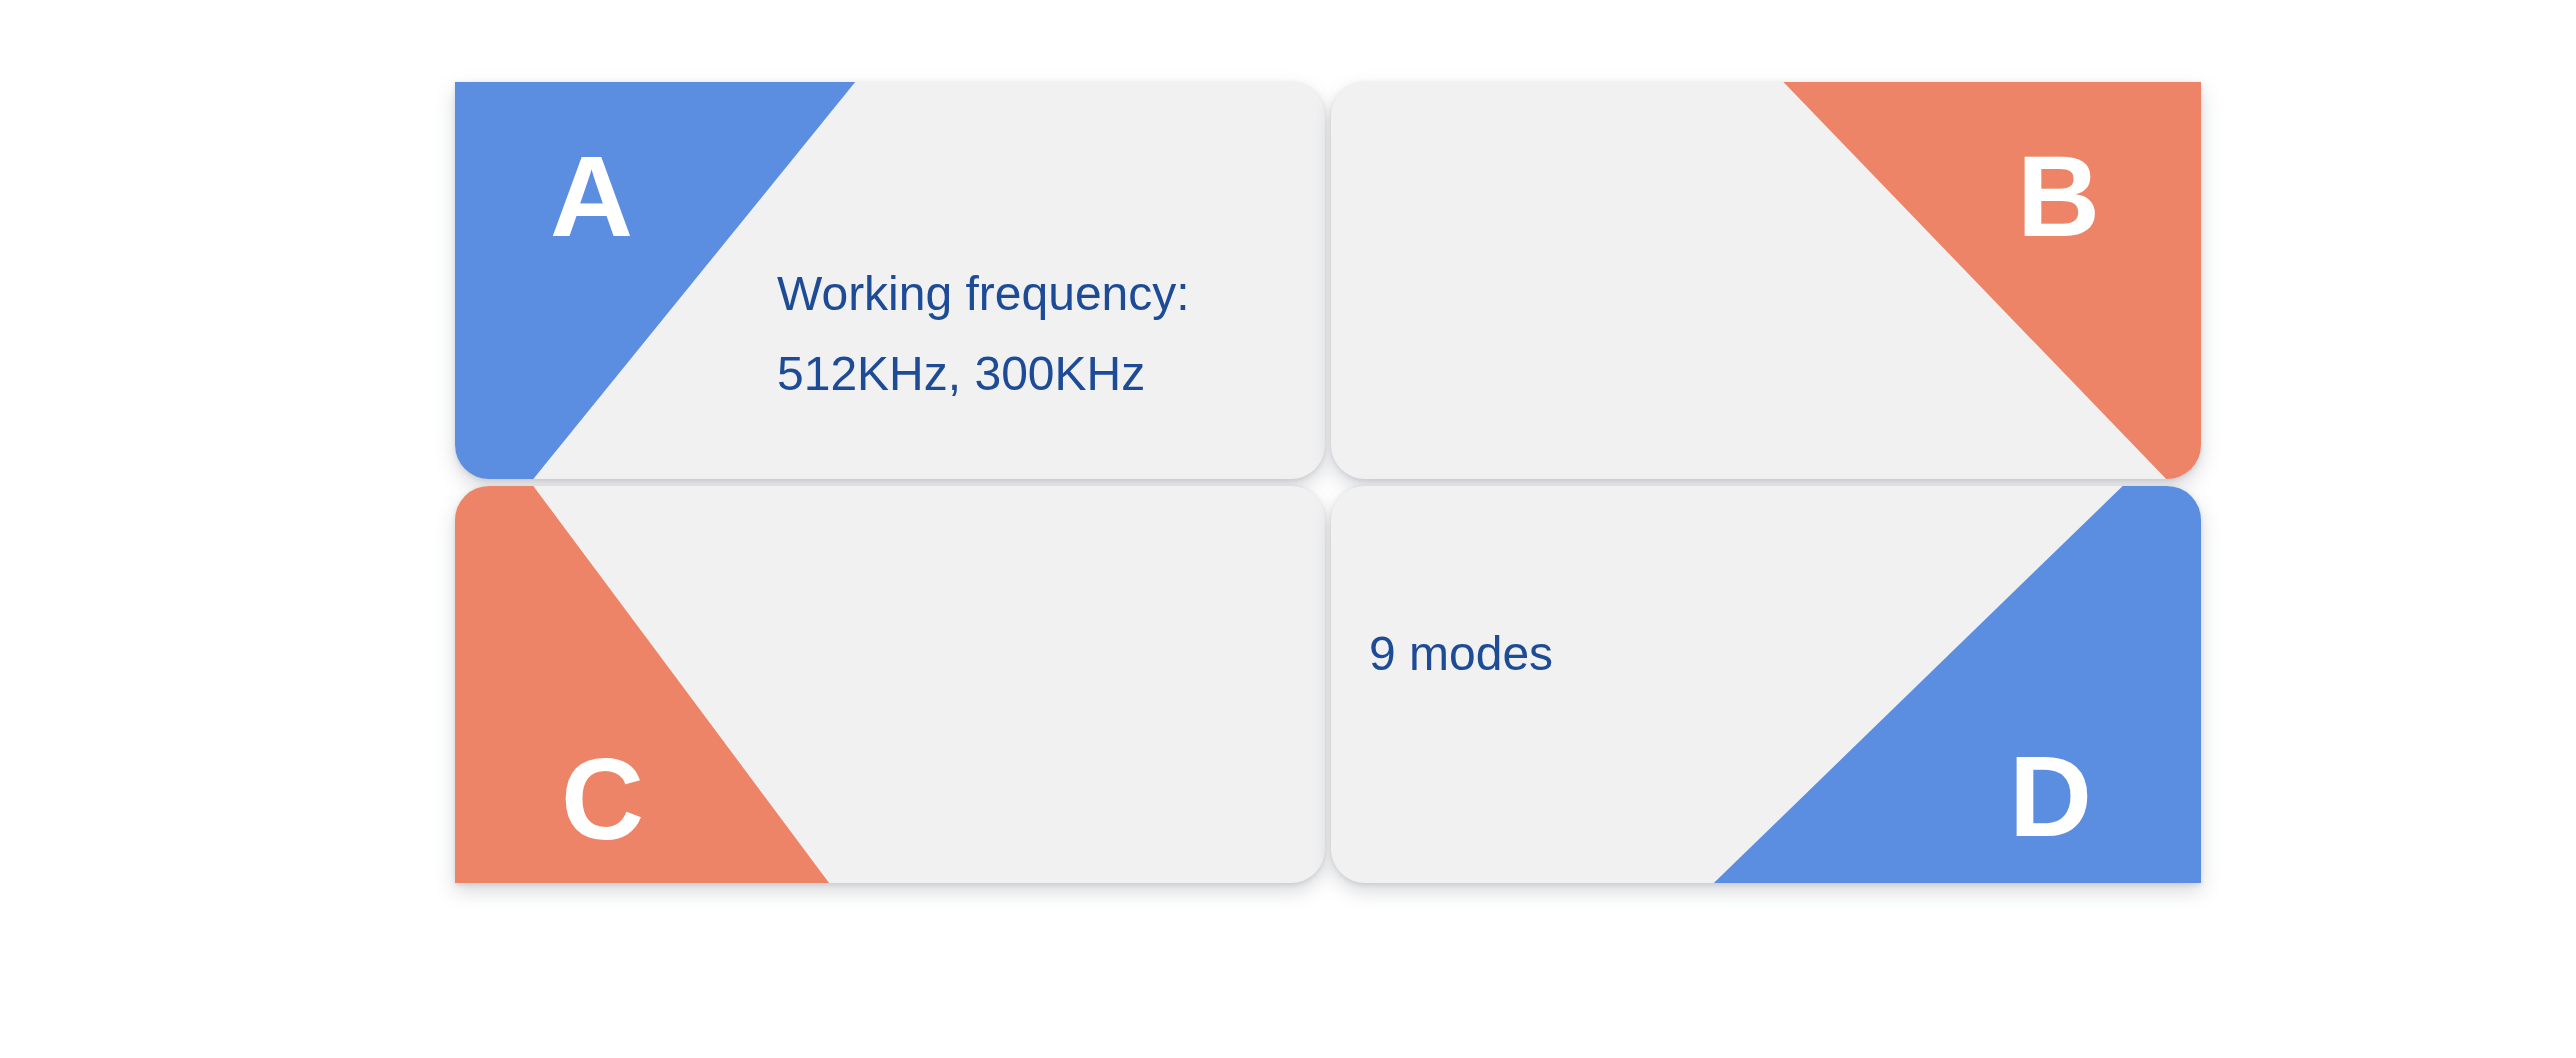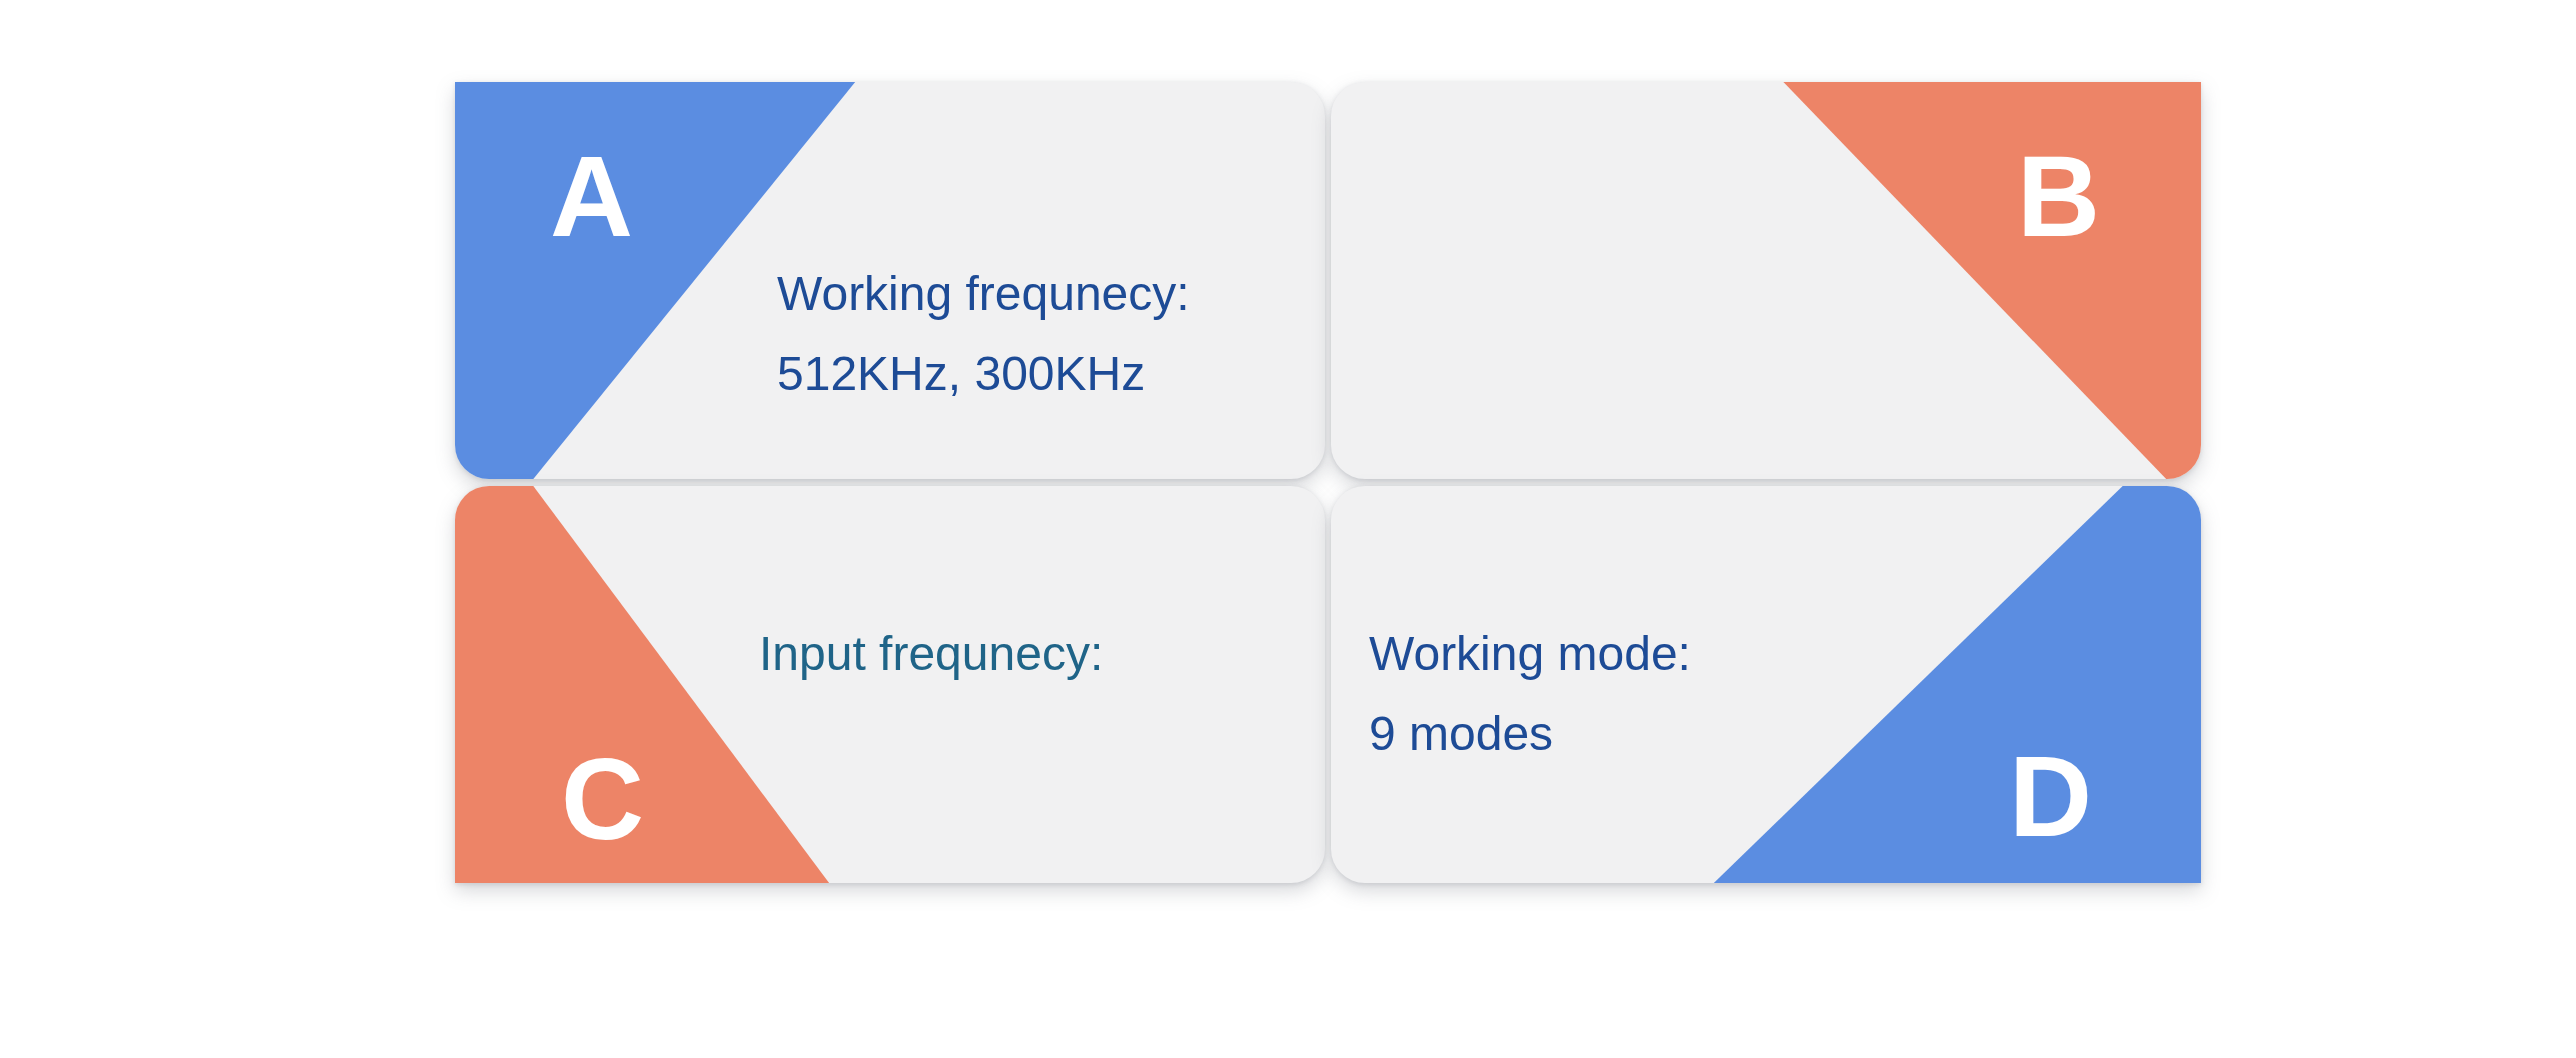--- a/index.html
+++ b/index.html
@@ -51,41 +51,39 @@
 </style>
 </head>
 <body>
 
 <div class="diagram">
 
   <div class="card card-a">
     <div class="shape"></div>
     <div class="letter">A</div>
     <div class="spec text-navy">
-      <div>Working frequnecy:</div>
+      <div>Working frequency:</div>
       <div>512KHz, 300KHz</div>
     </div>
   </div>
 
   <div class="card card-b">
     <div class="shape"></div>
     <div class="letter">B</div>
   </div>
 
   <div class="card card-c">
     <div class="shape"></div>
     <div class="letter">C</div>
     <div class="spec text-teal">
-      <div>Input frequnecy:</div>
     </div>
   </div>
 
   <div class="card card-d">
     <div class="shape"></div>
     <div class="letter">D</div>
     <div class="spec text-navy">
-      <div>Working mode:</div>
       <div>9 modes</div>
     </div>
   </div>
 
 </div>
 
 
 </body></html>

